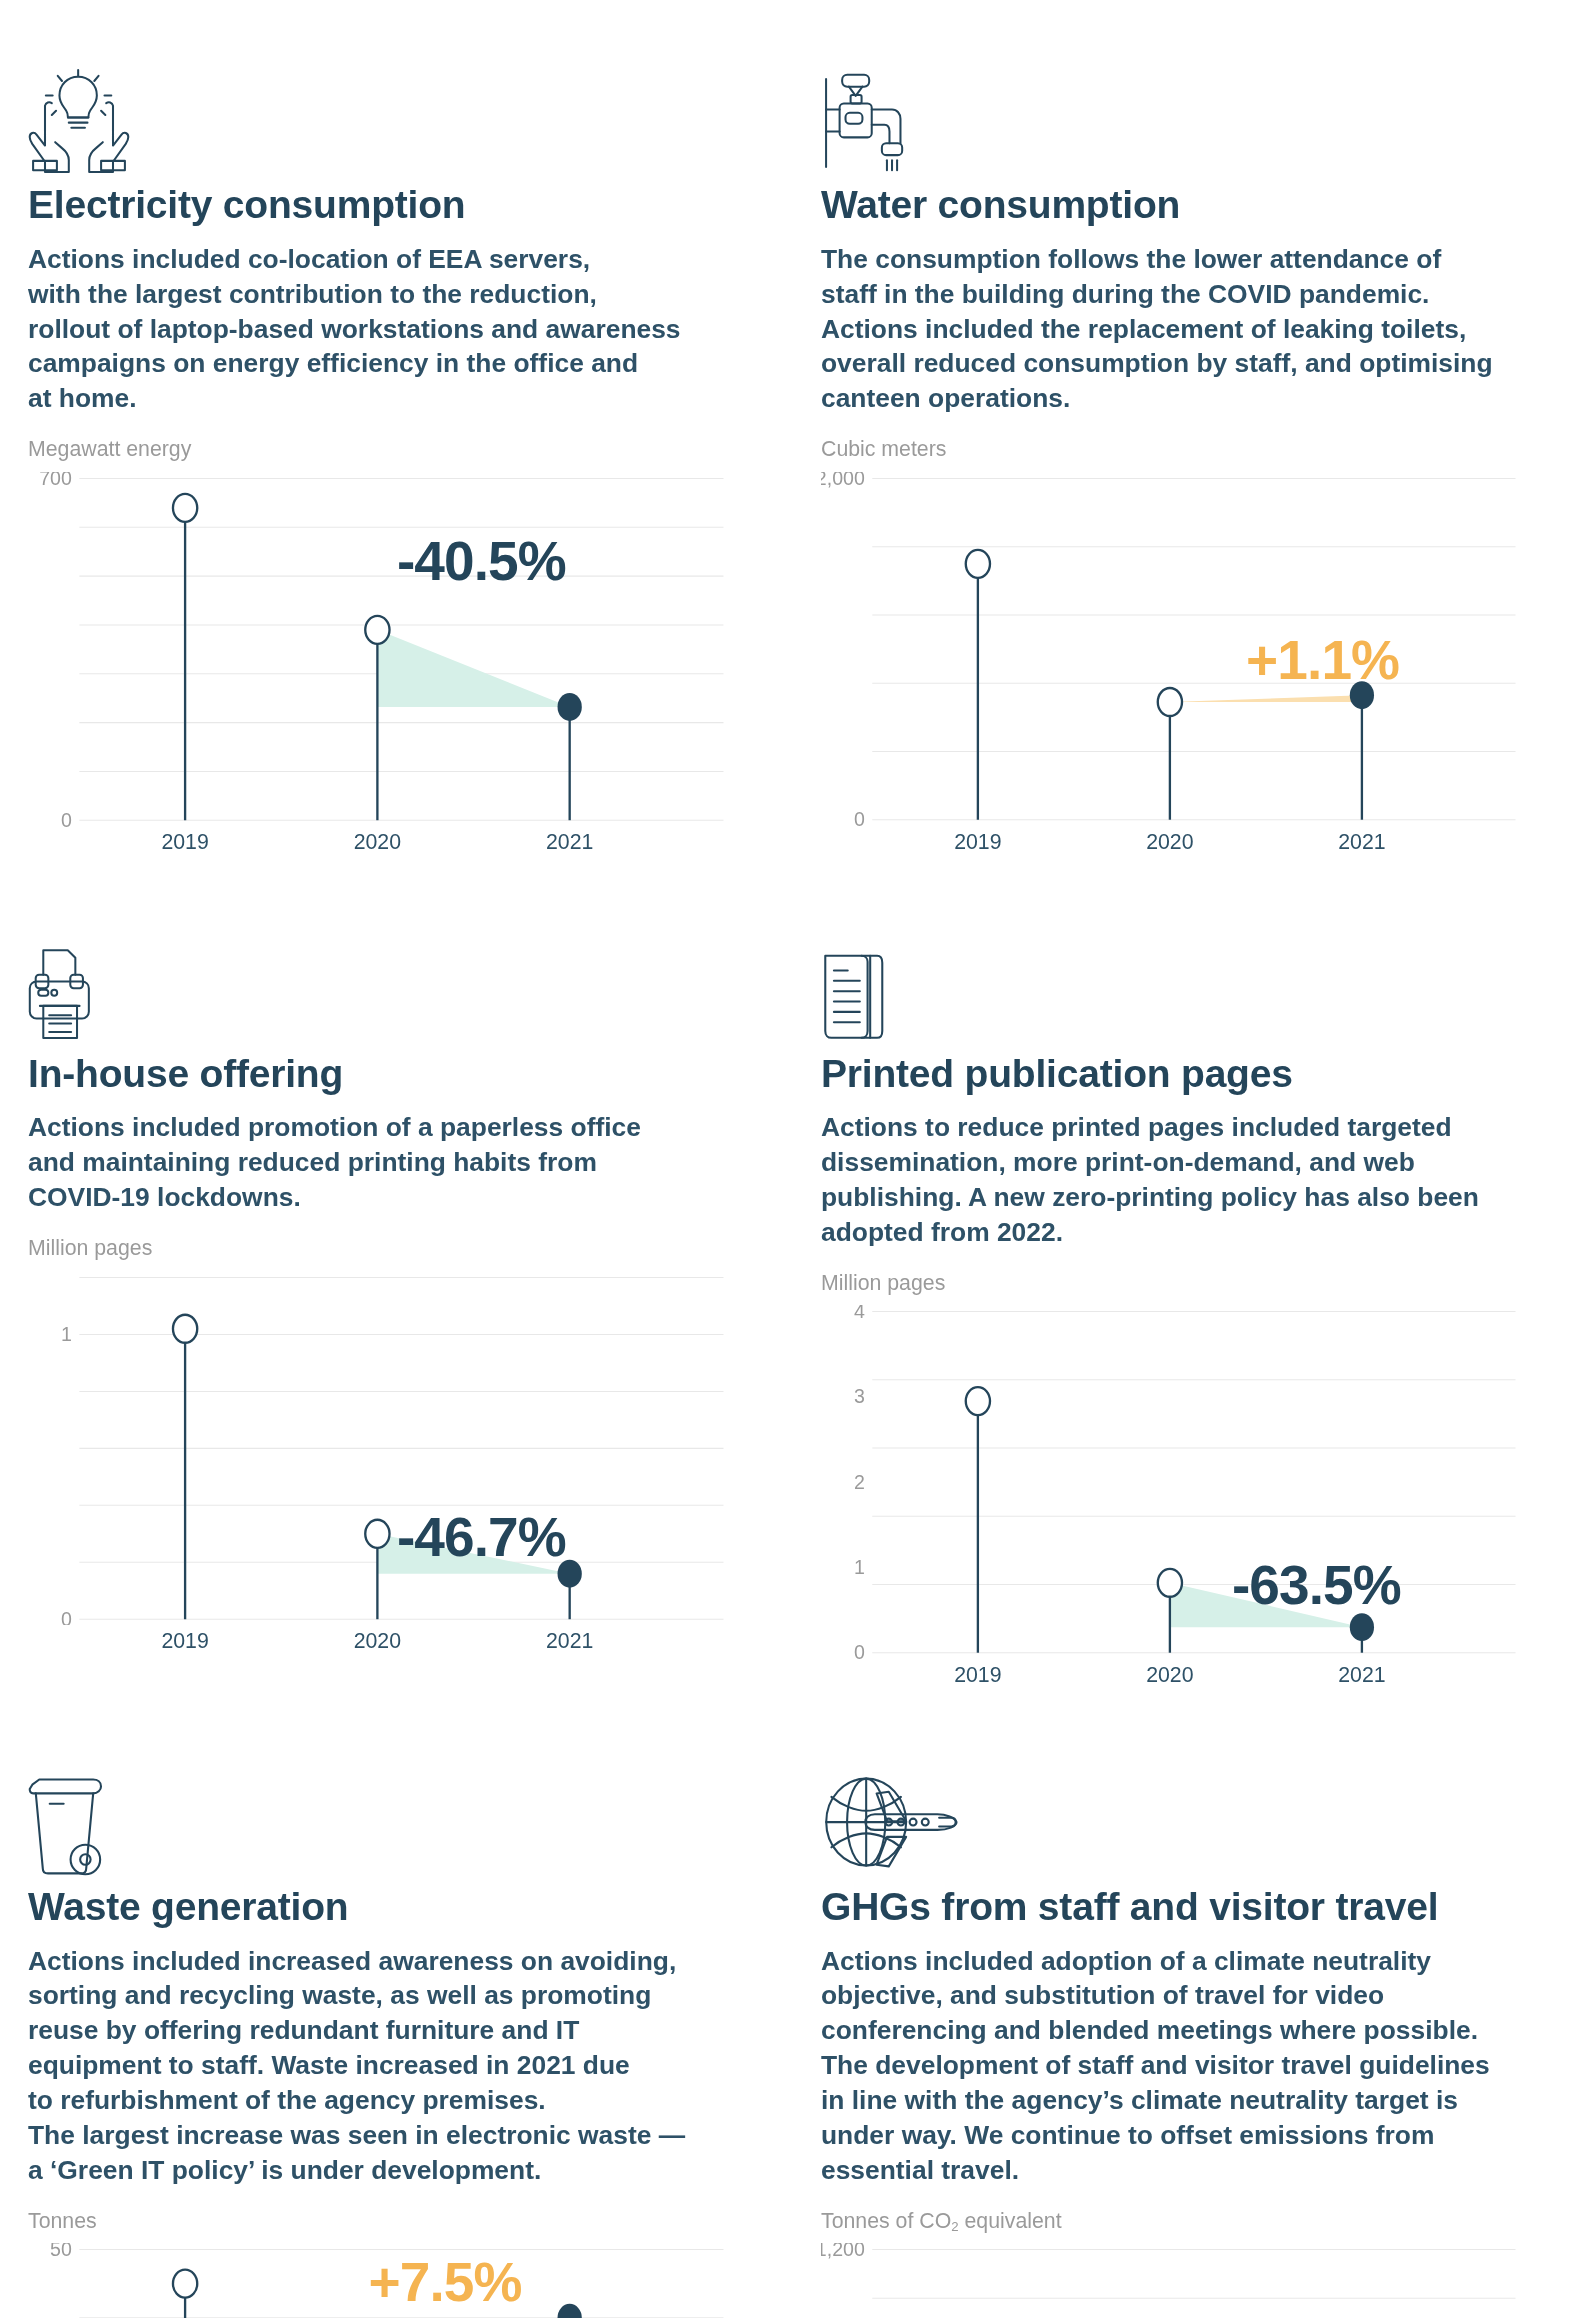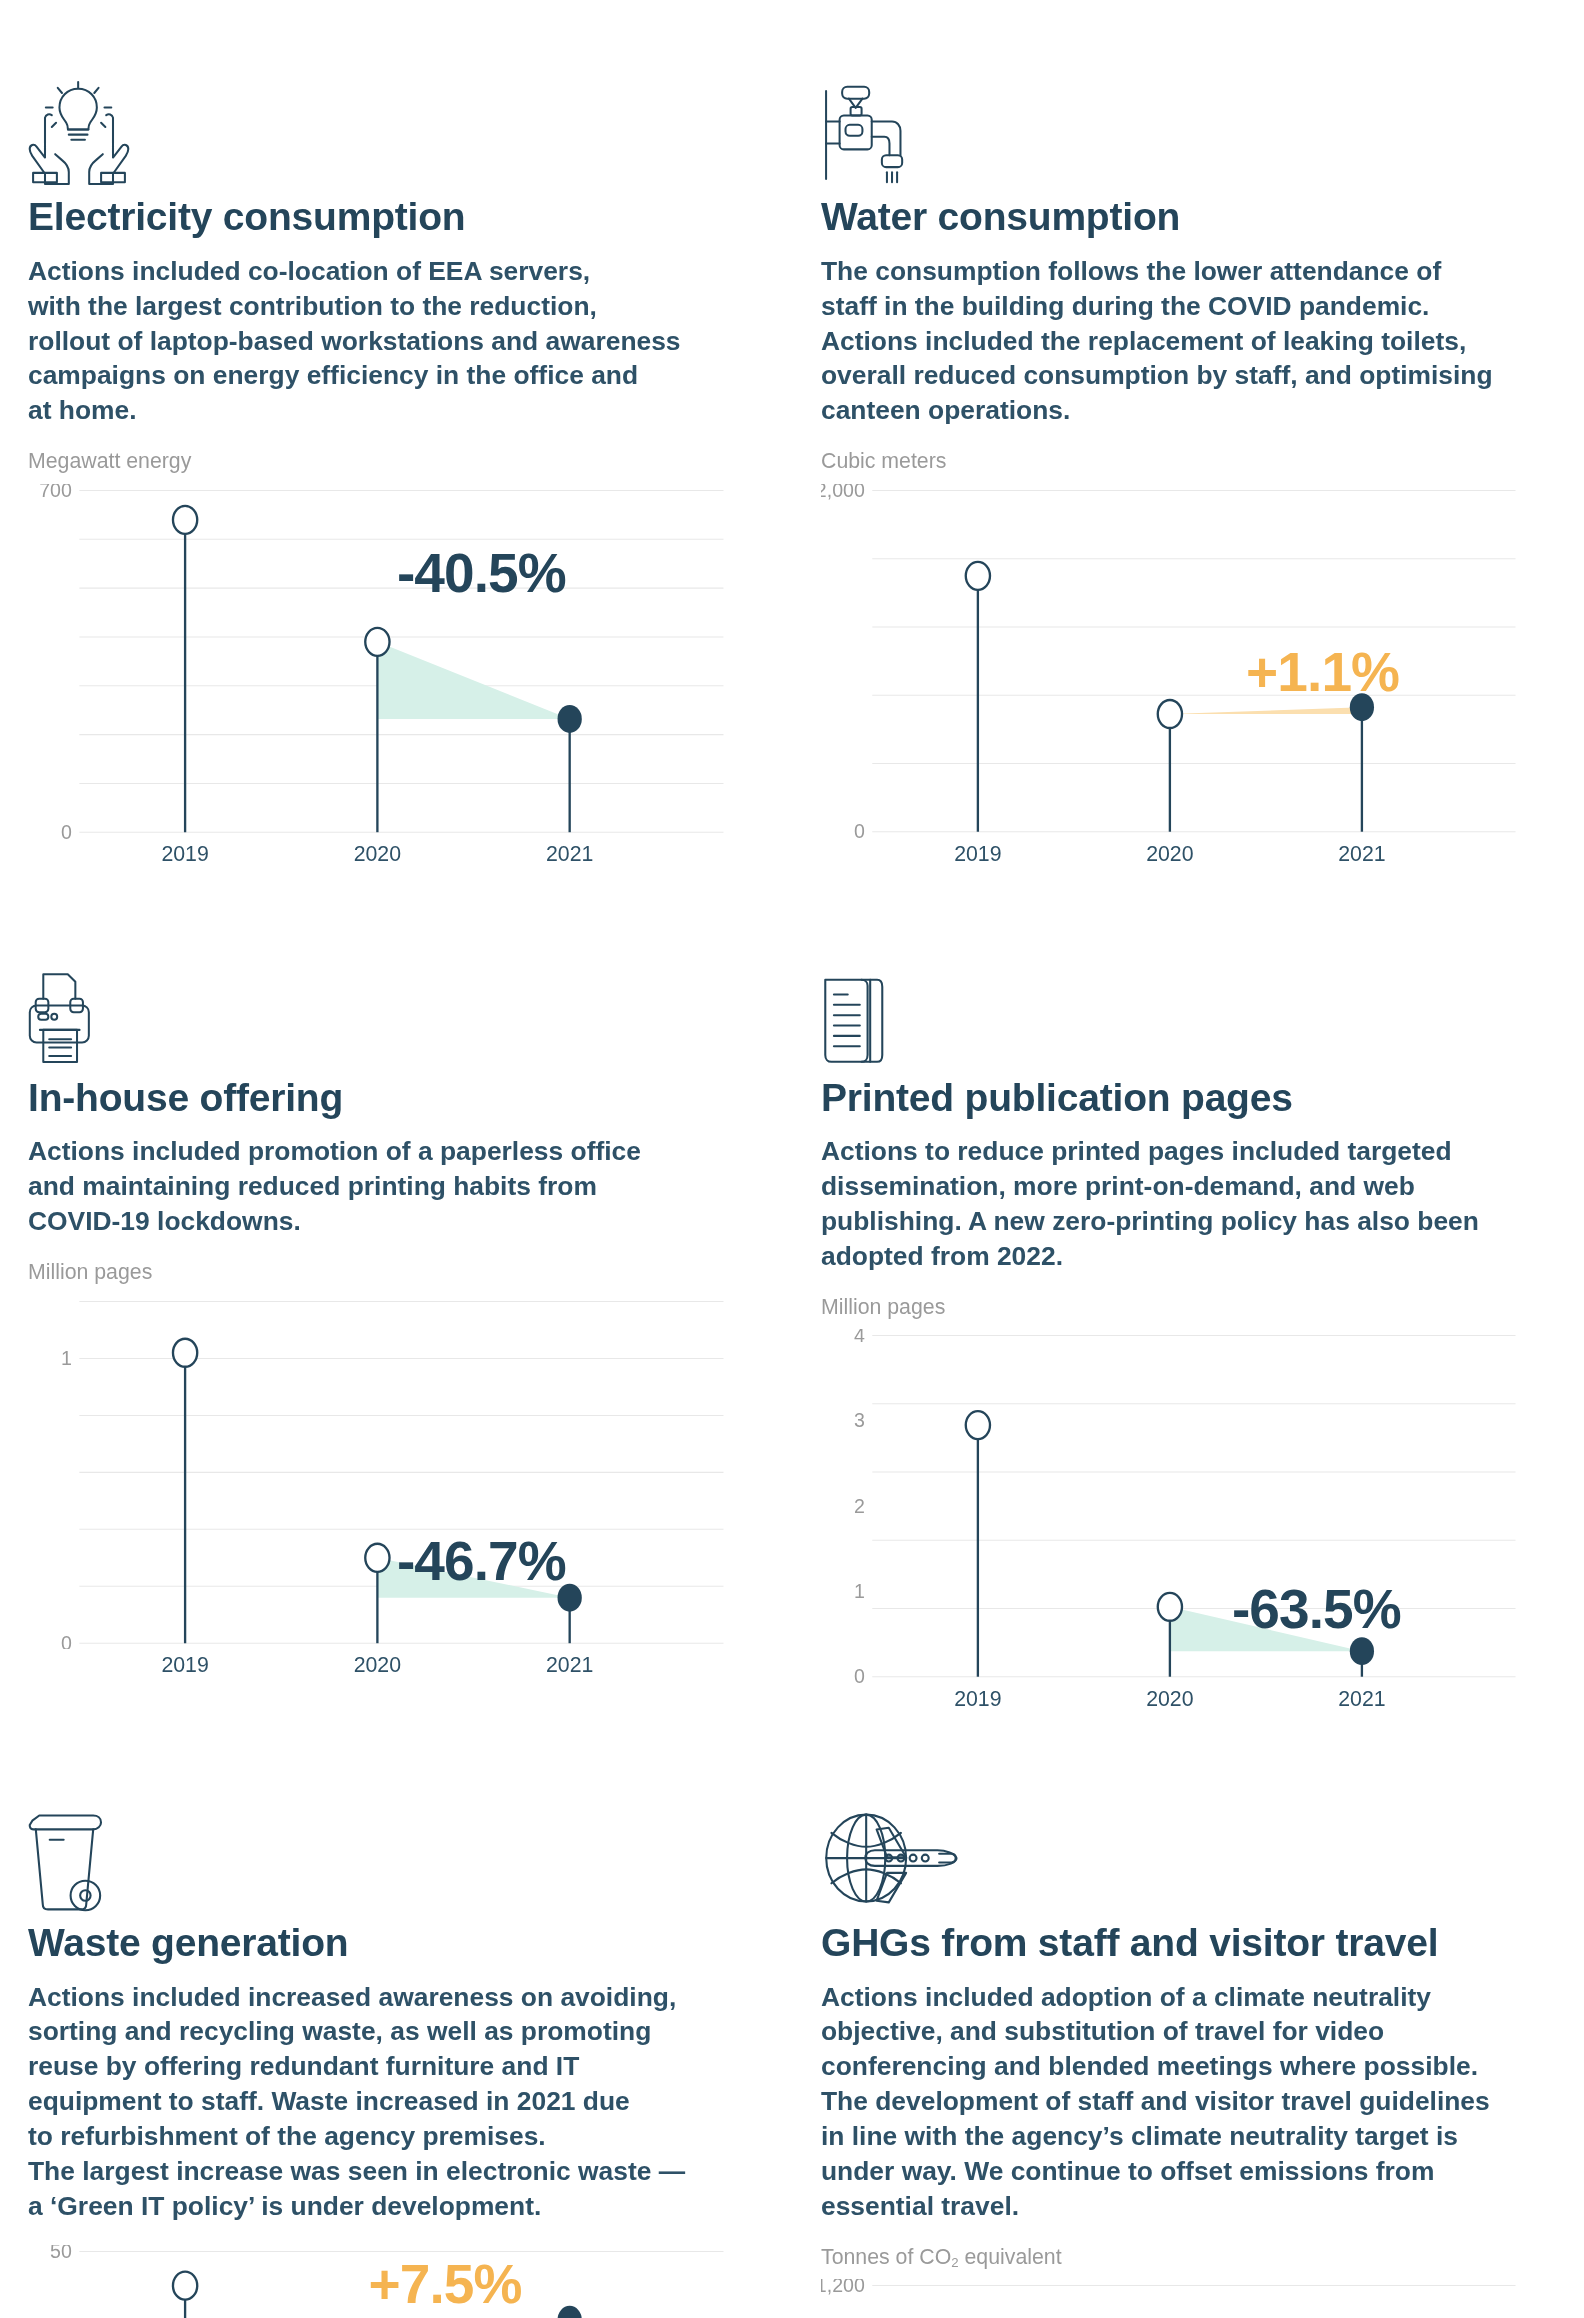--- a/index.html
+++ b/index.html
@@ -21,21 +21,21 @@
     color:var(--body);
     -webkit-font-smoothing:antialiased;
   }
   .grid-wrap{
     width:1585px;
     display:grid;
     grid-template-columns:793px 792px;
     grid-auto-rows:auto;
   }
   .panel{
-    padding:12px 37px 0 0;
+    padding:0 37px 0 0;
     position:relative;
   }
   .panel-inner{padding-left:28px;padding-right:18.5px;}
 
   
   .icon-box{
     height:185px;
     display:flex;
     align-items:flex-end;
     padding-bottom:11px;
@@ -333,20 +333,21 @@
         </div>
     <div class="panel-title">Waste generation</div>
     <div class="panel-desc">Actions included increased awareness on avoiding,
 sorting and recycling waste, as well as promoting
 reuse by offering redundant furniture and IT
 equipment to staff. Waste increased in 2021 due
 to refurbishment of the agency premises.
 The largest increase was seen in electronic waste —
 a ‘Green IT policy’ is under development.</div>
     <div class="chart-block">
+      <div class="unit-label">Tonnes</div>
       <div class="chart-area">
         <svg class="chart-svg" viewBox="0 0 1520 760" preserveAspectRatio="none">
     <line x1="110" y1="746.0" x2="1490" y2="746.0" stroke="#e8e8e8" stroke-width="2.2"></line>
               <line x1="110" y1="599.6" x2="1490" y2="599.6" stroke="#e8e8e8" stroke-width="2.2"></line>
               <line x1="110" y1="453.2" x2="1490" y2="453.2" stroke="#e8e8e8" stroke-width="2.2"></line>
               <line x1="110" y1="306.8" x2="1490" y2="306.8" stroke="#e8e8e8" stroke-width="2.2"></line>
               <line x1="110" y1="160.4" x2="1490" y2="160.4" stroke="#e8e8e8" stroke-width="2.2"></line>
               <line x1="110" y1="14.0" x2="1490" y2="14.0" stroke="#e8e8e8" stroke-width="2.2"></line>
               <text x="94" y="760" text-anchor="end" font-size="42" fill="#9a9a9a" font-family="Liberation Sans, sans-serif">0</text>
               <text x="94" y="28" text-anchor="end" font-size="42" fill="#9a9a9a" font-family="Liberation Sans, sans-serif">50</text>

